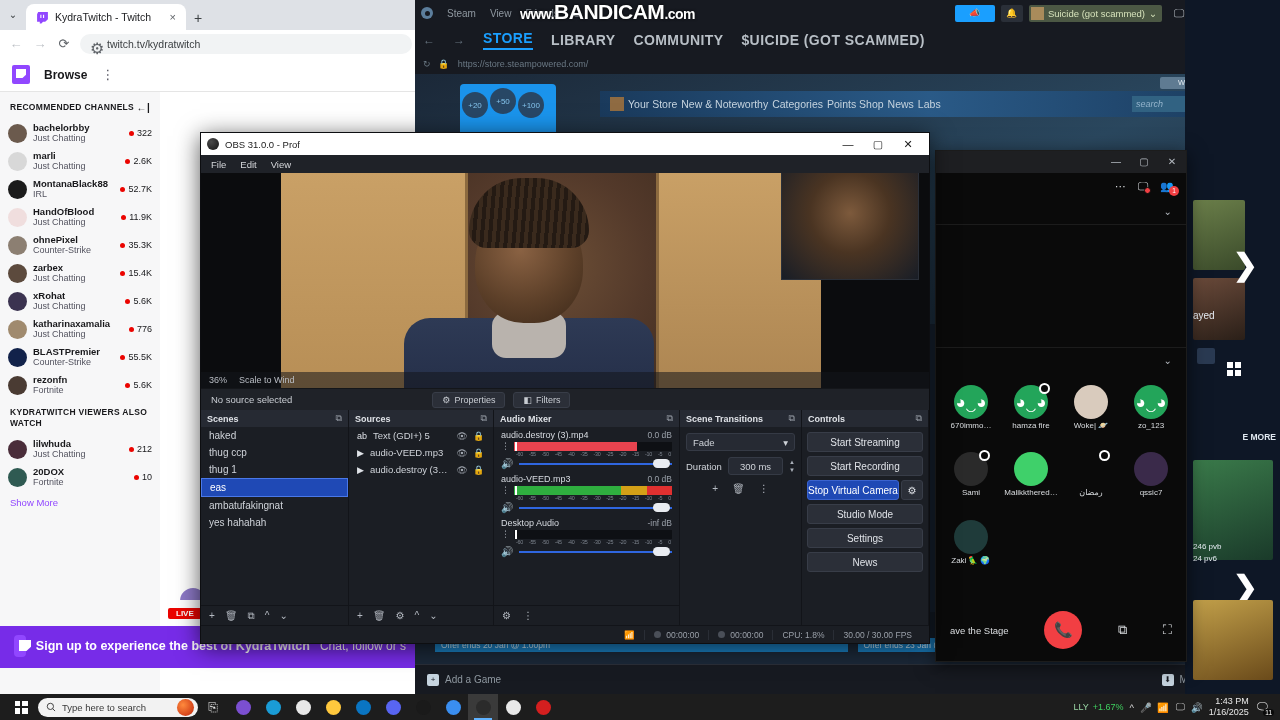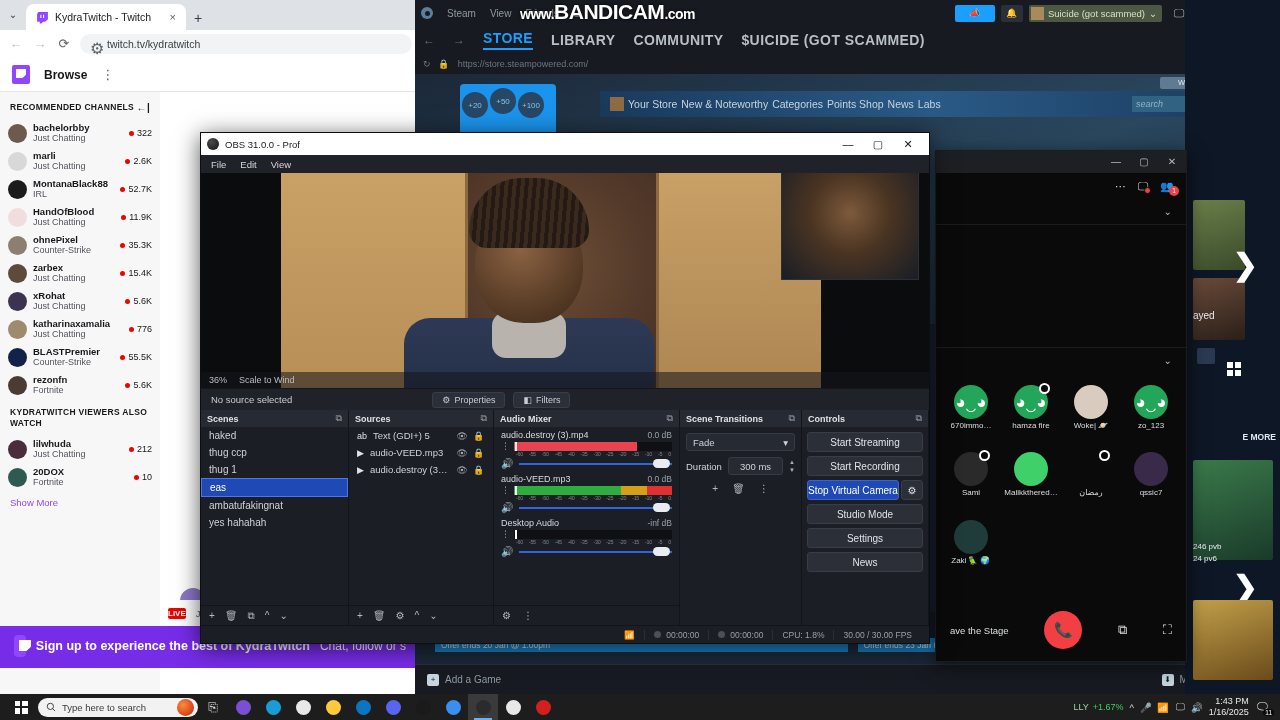--- a/index.html
+++ b/index.html
@@ -103,21 +103,21 @@
   .banner-bold { font-size: 12.5px; font-weight: bold; color: #fff; white-space: nowrap; }
   .banner-light { font-size: 12px; color: #fff; white-space: nowrap; }
 
   .twitch-streaminfo {
     position: absolute; left: 160px; bottom: 68px; width: 260px; height: 26px;
     background: #fff; display: flex; align-items: center; gap: 10px; padding: 0 8px;
     overflow: hidden;
   }
   .live-badge {
     background: #eb0400; color: #fff; font-size: 8px; font-weight: bold;
-    padding: 1px 0; border-radius: 2px;
+    padding: 1px 8px; border-radius: 2px;
   }
   .tag-pill { font-size: 9.5px; color: #53535f; }
   .stream-av {
     position: absolute; left: 178px; bottom: 78px; width: 30px; height: 30px;
     border-radius: 50%; background: #8d79c7; border: 2px solid #fff;
   }
 
   
   #steam-window {
     position: absolute; left: 415px; top: 0; width: 865px; height: 694px;

